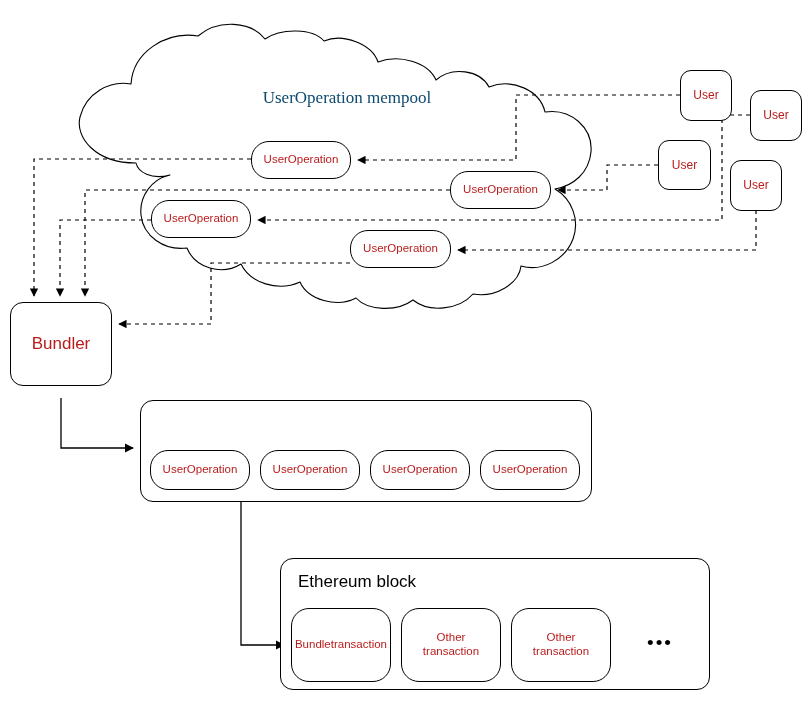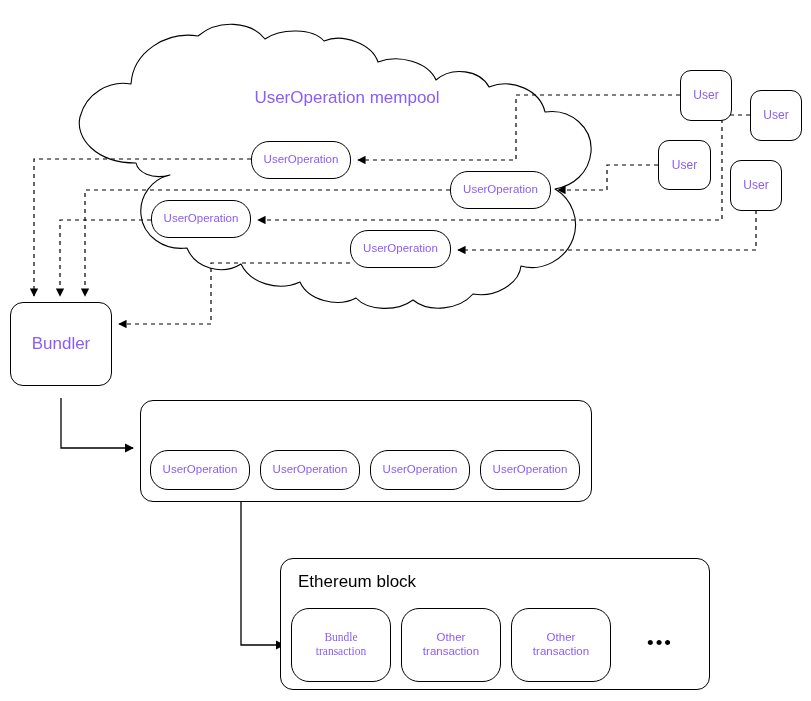--- a/index.html
+++ b/index.html
@@ -24,44 +24,45 @@
   }
   .node {
     position: absolute;
     box-sizing: border-box;
     border: 1px solid #000000;
     background: #ffffff;
     display: flex;
     align-items: center;
     justify-content: center;
     text-align: center;
-    color: #8b5cf6;
+    color: #b91c1c;
     line-height: 1.18;
   }
   .rounded-sm { border-radius: 18px; text-align: right; }
   .rounded-md { border-radius: 11px; }
   .rounded-lg { border-radius: 13px; }
 
   .lbl-op   { font-size: 11.5px; }
   .lbl-user { font-size: 12px; }
   .lbl-big  { font-size: 17px; }
   .lbl-tx   { font-size: 11.5px; }
 
   .container-title {
     position: absolute;
     font-size: 17px;
     color: #000000;
     white-space: nowrap;
   }
   .cloud-title {
     position: absolute;
     font-size: 17px;
-    color: #8b5cf6;
+    color: #0c4a6e;
     white-space: nowrap;
     text-align: center;
+    font-family: Liberation Serif, serif;
   }
   .ellipsis {
     position: absolute;
     font-size: 19px;
     letter-spacing: 2px;
     color: #000000;
     font-family: "Liberation Sans", sans-serif;
   }
   .plain-container {
     position: absolute;
@@ -181,21 +182,21 @@
   <div class="node rounded-sm lbl-op" style="left:370px; top:450px; width:100px; height:40px;">
     <span>UserOperation</span>
   </div>
   <div class="node rounded-sm lbl-op" style="left:480px; top:450px; width:100px; height:40px;">
     <span>UserOperation</span>
   </div>
 
   <div class="plain-container" style="left:280px; top:558px; width:430px; height:132px;"></div>
   <div class="container-title" style="left:298px; top:572px;">Ethereum block</div>
 
-  <div class="node rounded-sm lbl-tx" style="left:291px; top:608px; width:100px; height:74px; flex-direction:column;font-family:Liberation Serif, serif;">
+  <div class="node rounded-sm lbl-tx" style="left:291px; top:608px; width:100px; height:74px; flex-direction:row;">
     <span>Bundle</span>
     <span>transaction</span>
   </div>
 
   <div class="node rounded-sm lbl-tx" style="left:401px; top:608px; width:100px; height:74px; flex-direction:column;">
     <span>Other</span>
     <span>transaction</span>
   </div>
 
   <div class="node rounded-sm lbl-tx" style="left:511px; top:608px; width:100px; height:74px; flex-direction:column;">

